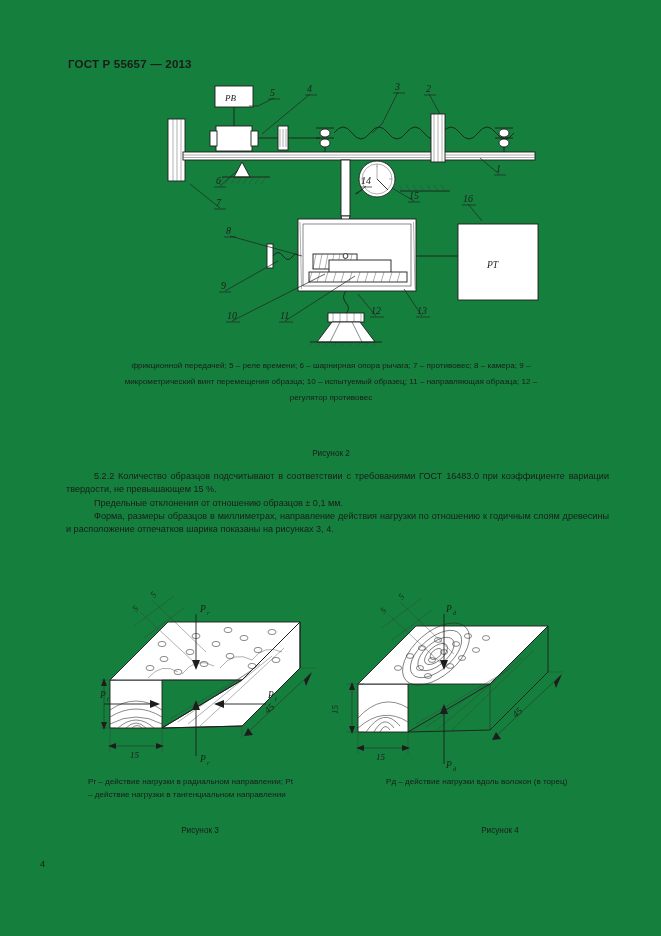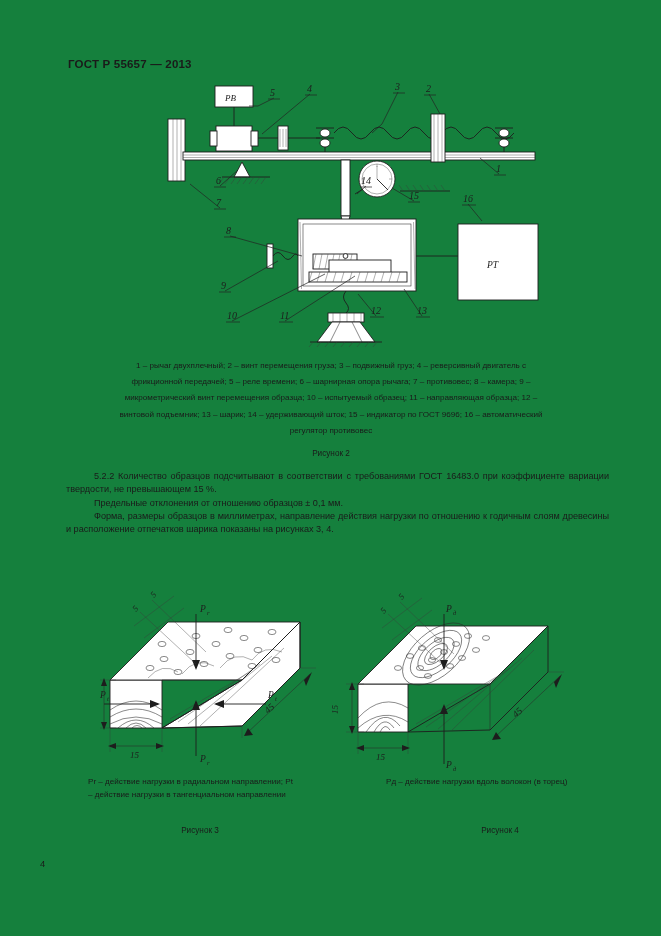--- a/index.html
+++ b/index.html
@@ -354,24 +354,22 @@
       <text x="130" y="243" font-size="10">11</text>
       <text x="221" y="238" font-size="10">12</text>
       <text x="267" y="238" font-size="10">13</text>
       <text x="211" y="108" font-size="10">14</text>
       <text x="259" y="123" font-size="10">15</text>
       <text x="313" y="126" font-size="10">16</text>
     </svg>
   </div>
 
   <div class="fig2-caption">
-    <div>1 – рычаг двухплечный; 2 – винт перемещения груза; 3 – подвижный груз; 4 – реверсивный двигатель с</div>
     <div>фрикционной передачей; 5 – реле времени; 6 – шарнирная опора рычага; 7 – противовес; 8 – камера; 9 –</div>
     <div>микрометрический винт перемещения образца; 10 – испытуемый образец; 11 – направляющая образца; 12 –</div>
-    <div>винтовой подъемник; 13 – шарик; 14 – удерживающий шток; 15 – индикатор по ГОСТ 9696; 16 – автоматический</div>
     <div>регулятор противовес</div>
   </div>
 
   <div class="fig-label" id="fig2-label">Рисунок 2</div>
 
   <div class="body-text" style="top:470px;">
     <p>5.2.2 Количество образцов подсчитывают в соответствии с требованиями ГОСТ 16483.0 при коэффициенте вариации твердости, не превышающем 15 %.</p>
     <p>Предельные отклонения от отношению образцов ± 0,1 мм.</p>
     <p>Форма, размеры образцов в миллиметрах, направление действия нагрузки по отношению к годичным слоям древесины и расположение отпечатков шарика показаны на рисунках 3, 4.</p>
   </div>

